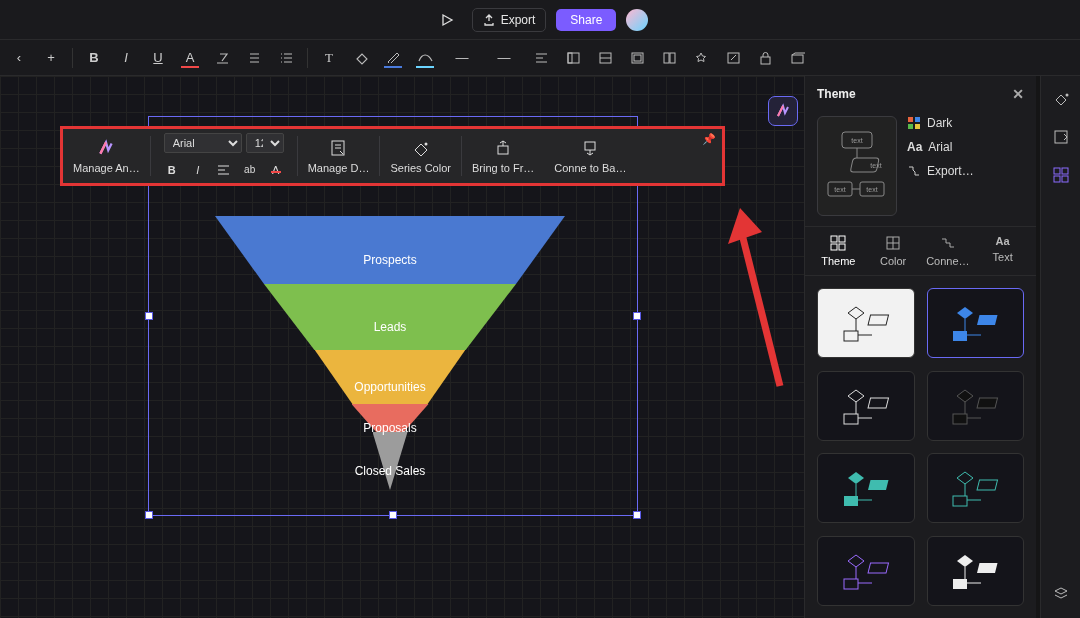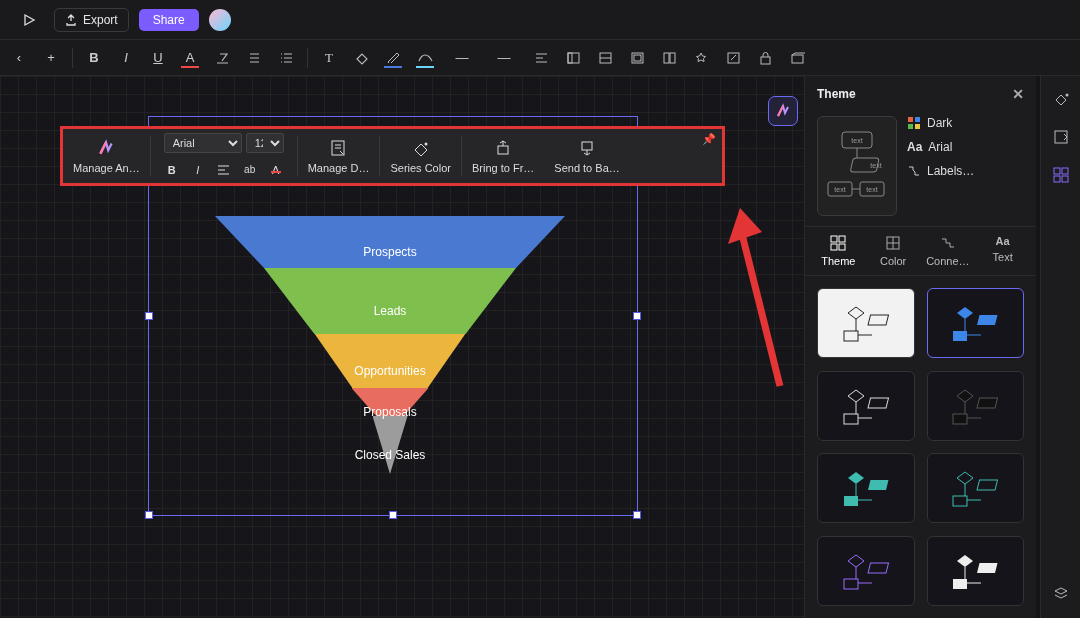--- a/index.html
+++ b/index.html
@@ -7,21 +7,21 @@
     width: 1080px; height: 618px;
     background: #151516;
     font-family: Arial, sans-serif;
     color: #e6e6e6;
     overflow: hidden;
     position: relative;
   }
   
   .topbar {
     height: 40px;
-    display: flex; align-items: center; justify-content: flex-start;
+    display: flex; align-items: center; justify-content: center;
     padding: 0 14px;
     gap: 10px;
     border-bottom: 1px solid #2a2a2c;
     background:#1a1a1d;
   }
   .iconbtn {
     width: 30px; height: 24px;
     display:flex; align-items:center; justify-content:center;
     border-radius:4px;
     cursor:pointer;
@@ -342,21 +342,21 @@
 
   <div class="selbox">
     <div class="handle h-ml"></div>
     <div class="handle h-mr"></div>
     <div class="handle h-bl"></div>
     <div class="handle h-bm"></div>
     <div class="handle h-br"></div>
   </div>
 
   <div class="funnel">
-    <div class="trapezoid" style="--bg:#4a79d1;--cl:0%;--cr:100%;--cl2:14%;--cr2:86%;height:52px;width:100%">
+    <div class="trapezoid" style="--bg:#4a79d1;--cl:0%;--cr:100%;--cl2:14%;--cr2:86%;height:68px;width:100%">
         <span>Prospects</span>
       </div>
     <div class="trapezoid" style="--bg:#7ebf4e;--cl:0%;--cr:100%;--cl2:20%;--cr2:80%;height:66px;width:72%">
         <span>Leads</span>
       </div>
     <div class="trapezoid" style="--bg:#ebb53e;--cl:0%;--cr:100%;--cl2:25%;--cr2:75%;height:54px;width:43%">
         <span>Opportunities</span>
       </div>
     <div class="trapezoid" style="--bg:#e86c5f;--cl:0%;--cr:100%;--cl2:32%;--cr2:68%;height:28px;width:22%">
         <span>Proposals</span>
@@ -425,21 +425,21 @@
         </div>
       <div class="lbl">Bring to Fr…</div>
     </div>
     <div class="group">
       <div class="row">
           <svg width="18" height="18">
             <rect x="4" y="3" width="10" height="8" fill="none" stroke="#ddd"></rect>
             <path d="M9 11v5M6 14l3 2 3-2" stroke="#ddd" fill="none"></path>
           </svg>
         </div>
-      <div class="lbl">Send to Ba…</div>
+      <div class="lbl">Conne to Ba…</div>
     </div>
   </div>
 
   <svg class="red-arrow" viewBox="0 0 80 200">
     <path d="M60 190 L20 30" stroke="#e33535" stroke-width="7" fill="none"></path>
     <path d="M8 48 L20 12 L42 36 Z" fill="#e33535"></path>
   </svg>
 </div>
 
 <div class="rpanel">
@@ -473,21 +473,21 @@
         <span>Dark</span>
       </div>
       <div>
         <span style="font-size:12px;font-weight:700">Aa</span>
         <span>Arial</span>
       </div>
       <div>
         <svg width="14" height="14">
             <path d="M2 3h4v3M12 11h-4V8M6 6l2 2" fill="none" stroke="#ccc"></path>
           </svg>
-        <span>Labels…</span>
+        <span>Export…</span>
       </div>
     </div>
   </div>
 
   <div class="tabs">
     <div class="tab active">
       <svg width="16" height="16">
           <rect x="1" y="1" width="6" height="6" fill="none" stroke="#fff"></rect>
           <rect x="9" y="1" width="6" height="6" fill="none" stroke="#fff"></rect>
           <rect x="1" y="9" width="6" height="6" fill="none" stroke="#fff"></rect>

